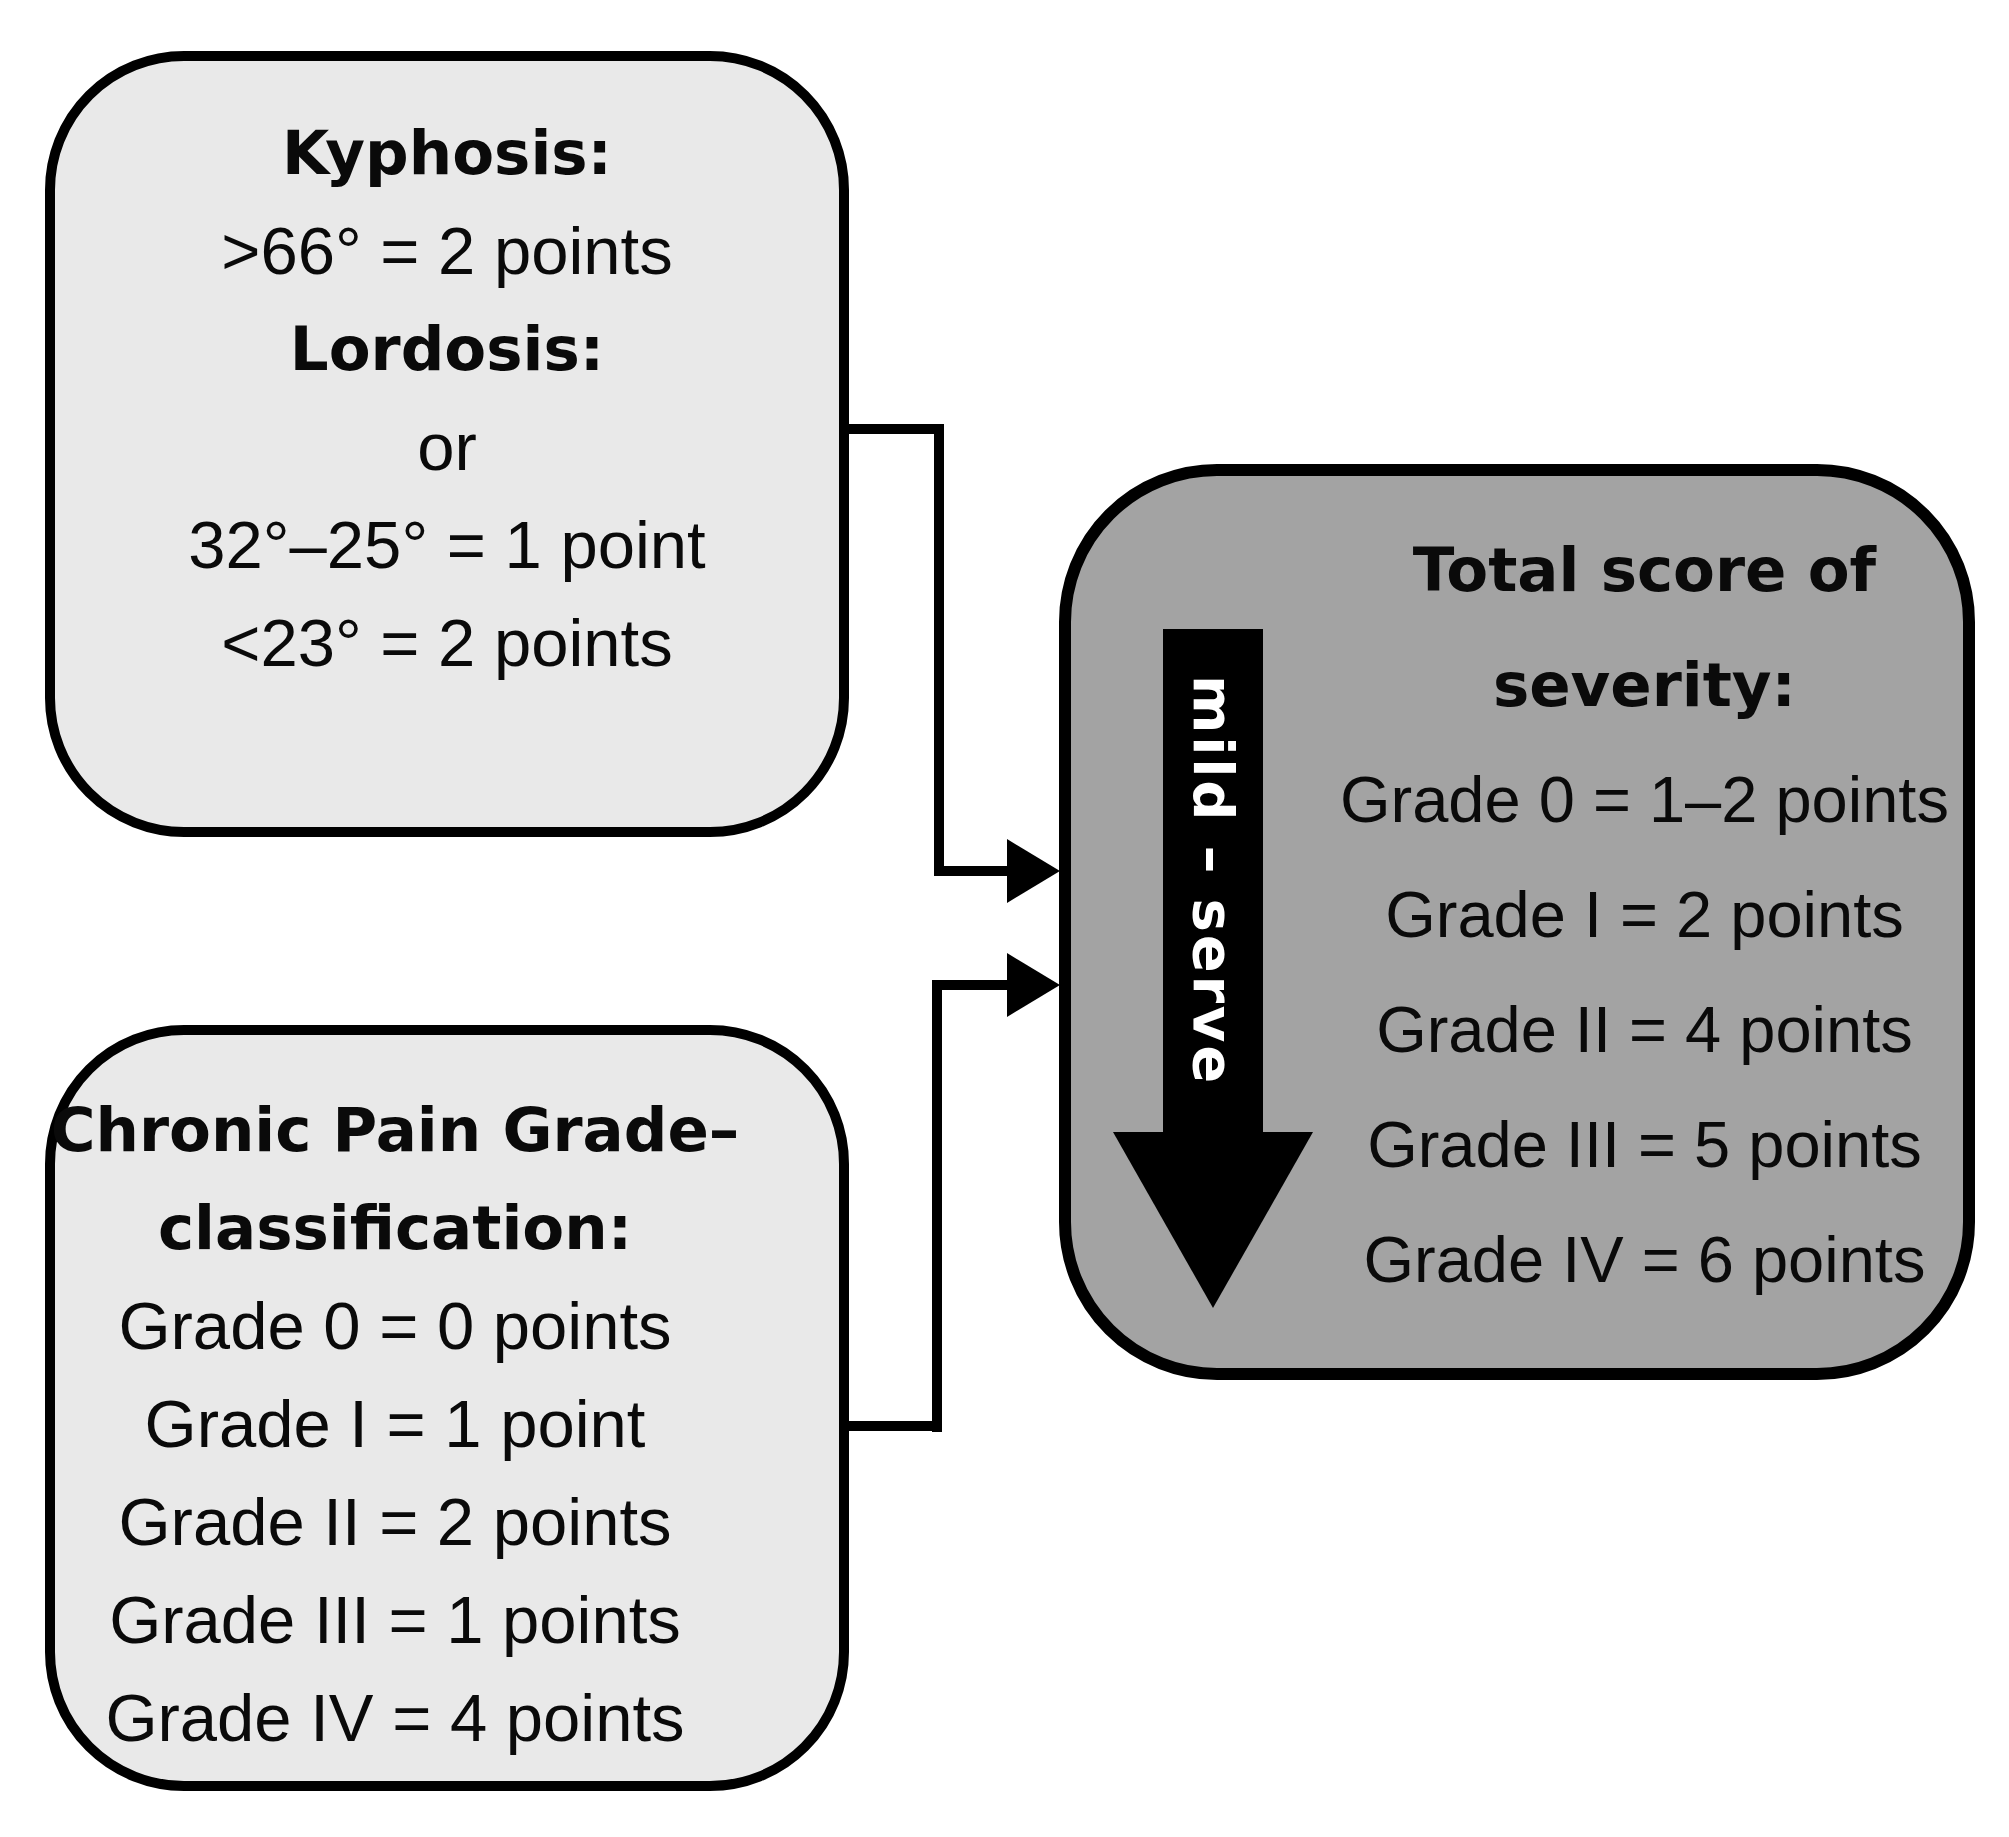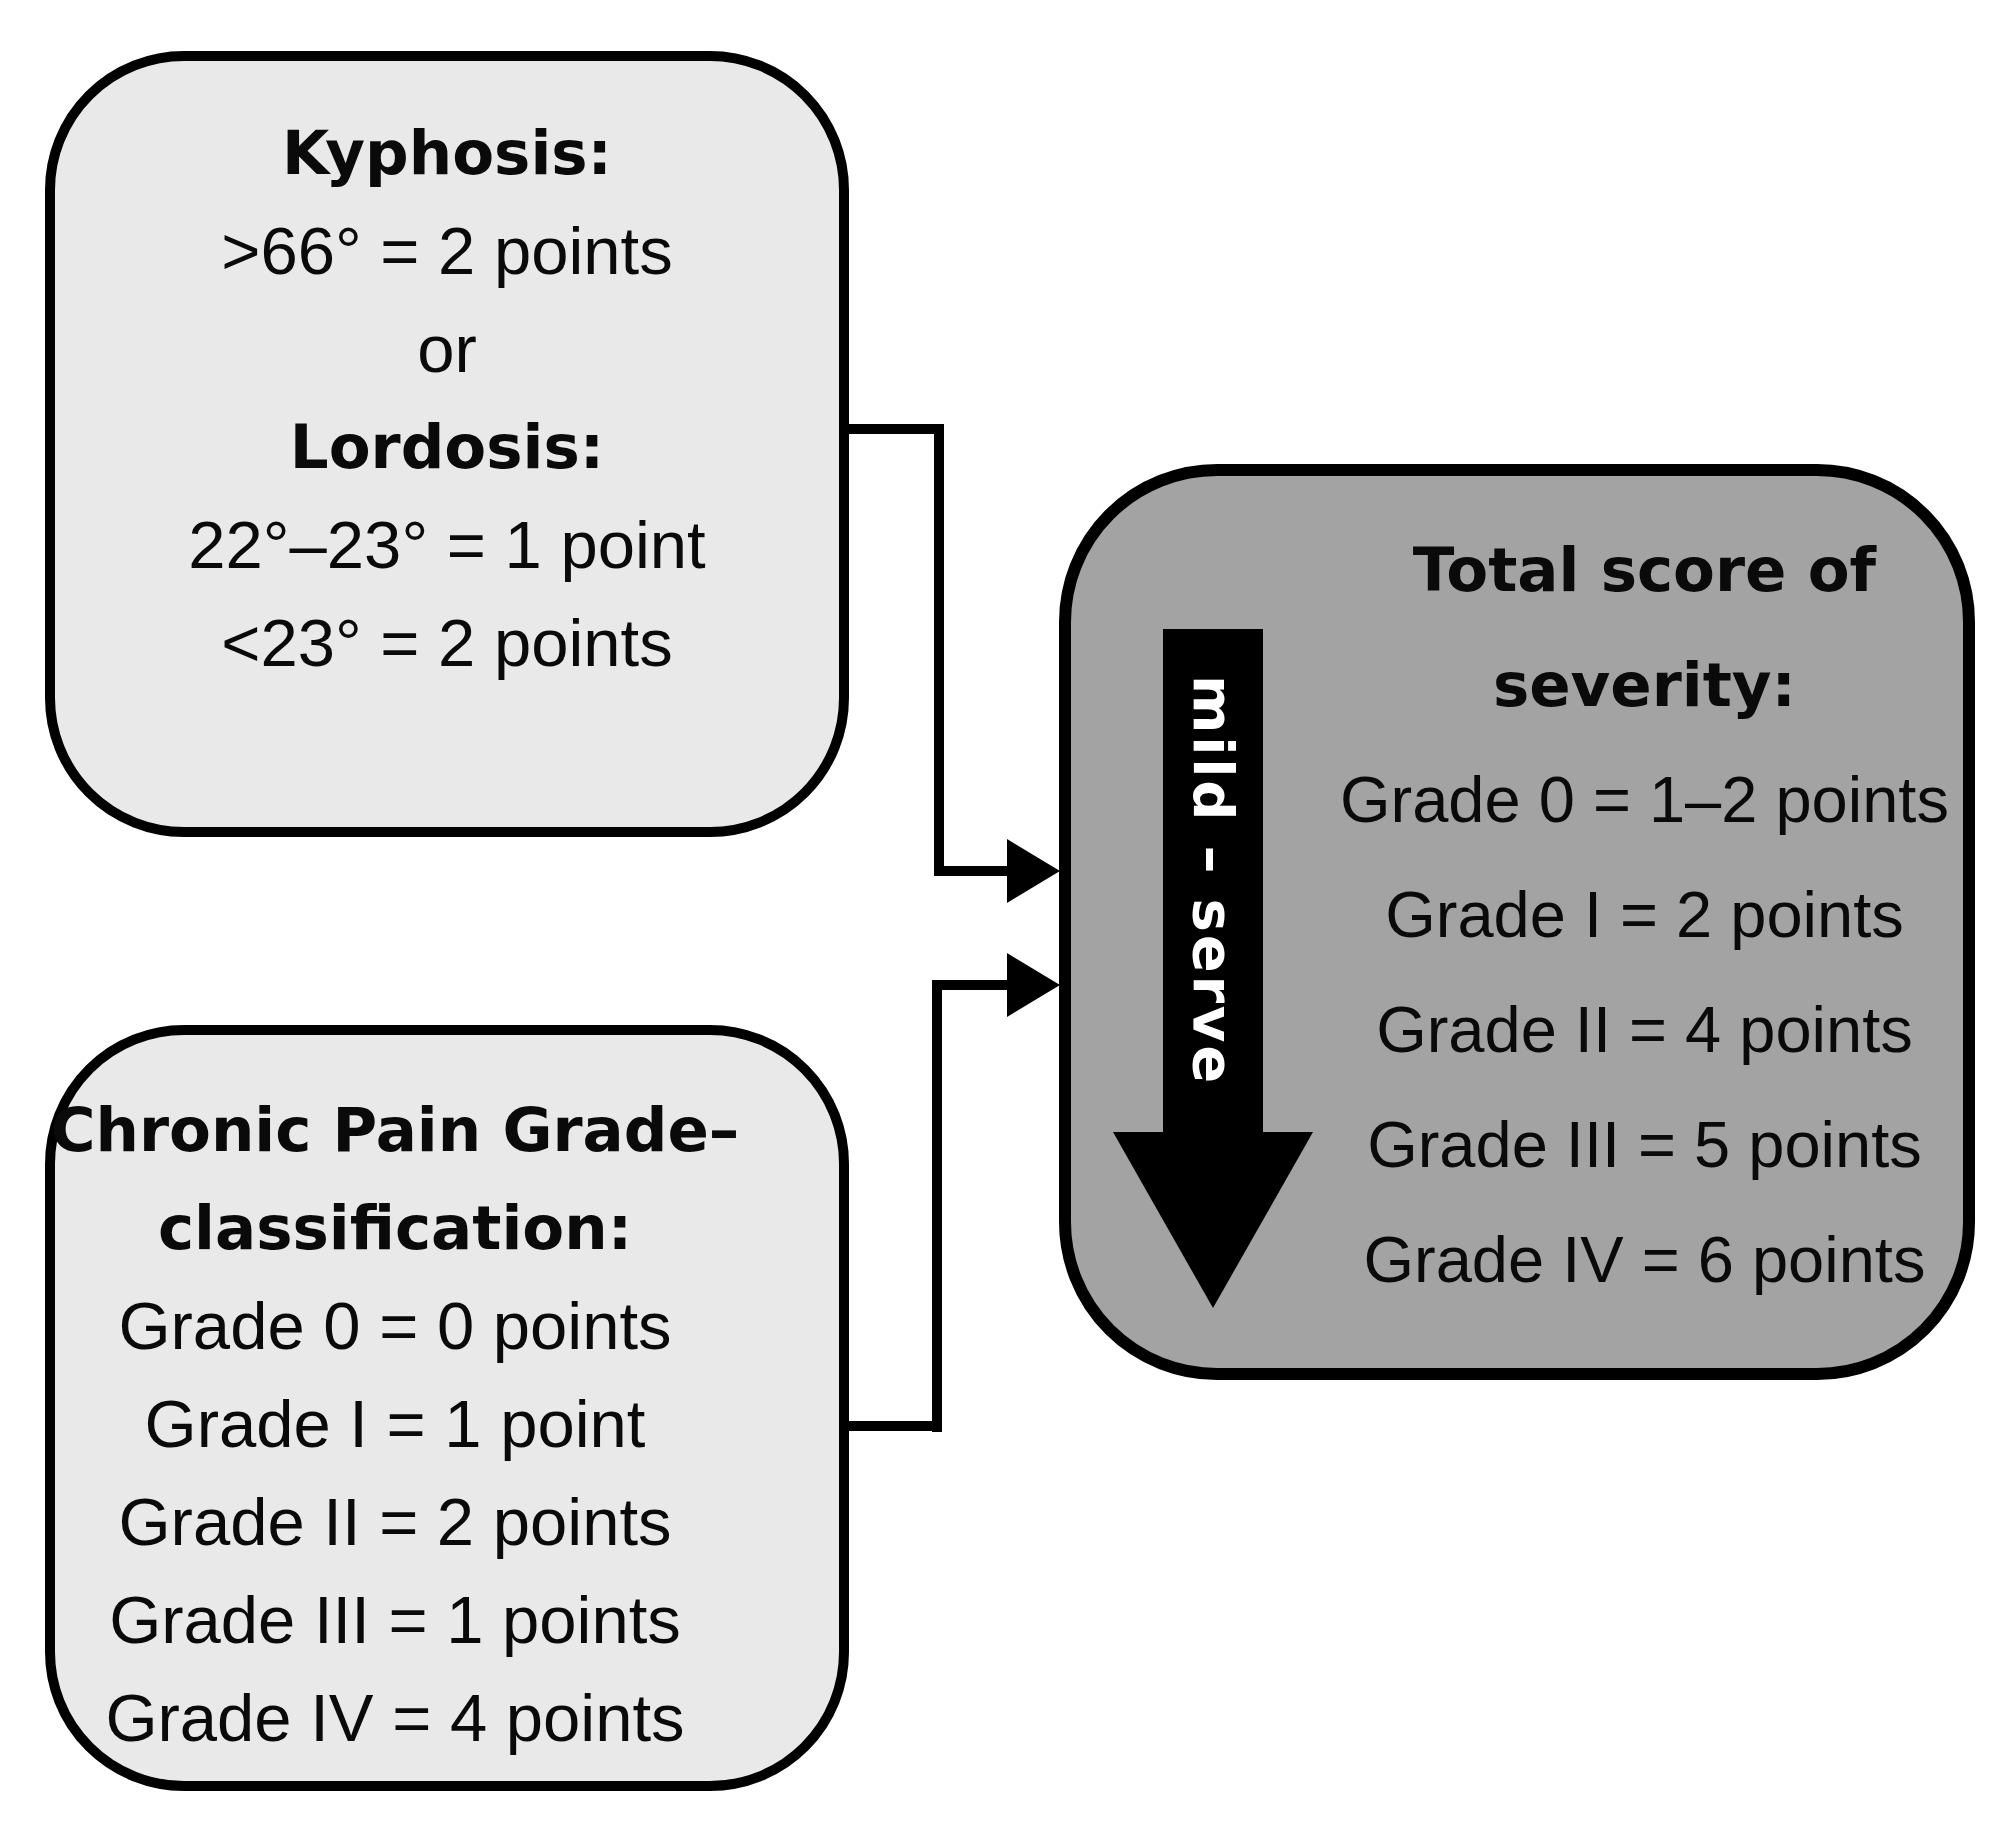--- a/index.html
+++ b/index.html
@@ -102,23 +102,23 @@
 </style>
 </head>
 <body>
 
 <div class="canvas">
 
   <div class="box light" id="kyphosis-box"></div>
   <div class="txt centered" id="kyphosis-text">
     <span class="ln hd">Kyphosis:</span>
     <span class="ln">&gt;66° = 2 points</span>
+    <span class="ln hd">Lordosis:</span>
     <span class="ln">or</span>
-    <span class="ln hd">Lordosis:</span>
-    <span class="ln">22°–23° = 1 point</span>
+    <span class="ln">32°–25° = 1 point</span>
     <span class="ln">&lt;23° = 2 points</span>
   </div>
 
   <div class="box light" id="chronic-box"></div>
   <div class="txt centered" id="chronic-text">
     <span class="ln hd">Chronic Pain Grade–</span>
     <span class="ln hd">classification:</span>
     <span class="ln">Grade 0 = 0 points</span>
     <span class="ln">Grade I = 1 point</span>
     <span class="ln">Grade II = 2 points</span>

